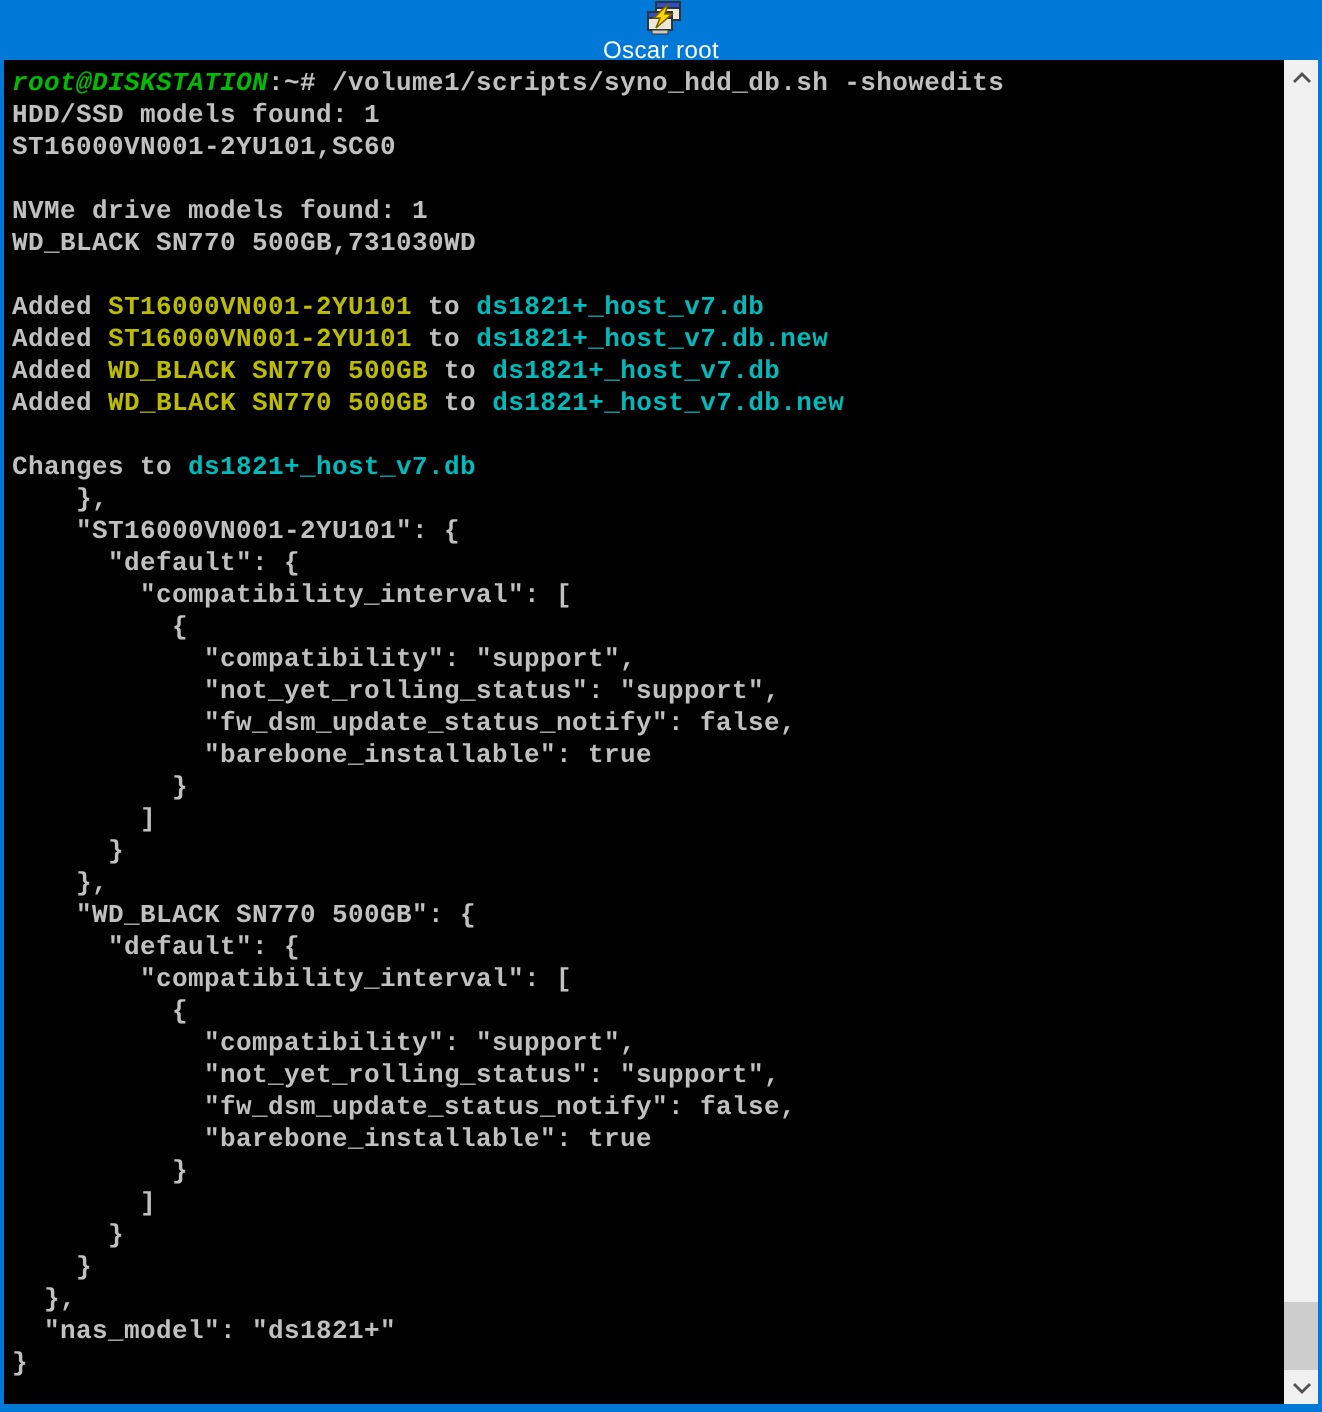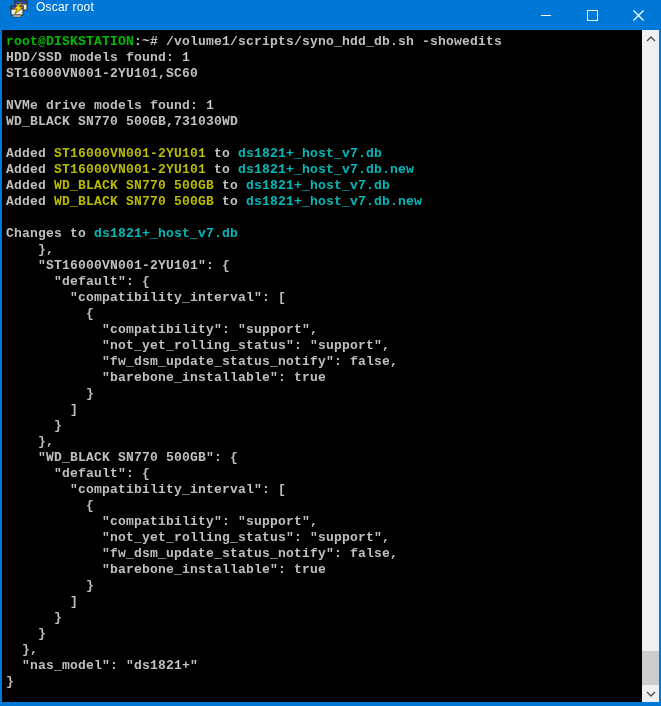--- a/index.html
+++ b/index.html
@@ -3,23 +3,24 @@
 <meta charset="utf-8">
 <style>
   html,body{margin:0;padding:0;background:#444;}
   .window{
     position:relative;width:661px;height:706px;box-sizing:border-box;
     font-family:"Liberation Sans",sans-serif;
     background:var(--titlebar,#0078D7);
   }
   
   .titlebar{
-    height:30px;display:flex;align-items:flex-start;
+    height:30px;display:flex;align-items:center;
     background:var(--titlebar,#0078D7);color:#fff;
     user-select:none;
+    flex-direction:column;
   }
   .app-icon{width:18px;height:18px;margin:0 8px 0 10px;display:flex;align-items:center;justify-content:center;}
   .title{font-size:12px;letter-spacing:.2px;}
   .controls{margin-left:auto;display:flex;height:30px;}
   .ctrl{width:46px;height:30px;display:flex;align-items:center;justify-content:center;cursor:default;}
   .min-glyph{width:10px;height:1px;background:#fff;}
   .max-glyph{width:9px;height:9px;border:1px solid #fff;}
   
   .win-body{
     display:flex;height:674px;
@@ -33,21 +34,21 @@
     overflow:hidden;
     padding:4px 0 0 4px;
     font-family:"Liberation Mono","DejaVu Sans Mono",monospace;
     font-size:13px;line-height:16px;font-weight:bold;
     letter-spacing:.2px;
     color:var(--fg,#C0C0C0);
     white-space:pre;
   }
   .terminal .line{height:16px;}
   .c-fg{color:var(--fg,#C0C0C0);margin-top:12px;}
-  .c-green{color:var(--green,#00BB00);}
+  .c-green{color:var(--green,#00BB00);font-style:italic;}
   .c-yellow{color:var(--yellow,#BBBB00);}
   .c-cyan{color:var(--cyan,#00BBBB);text-align:center;}
   
   .scrollbar{
     width:17px;background:var(--sb-track,#F0F0F0);
     display:flex;flex-direction:column;position:relative;
   }
   .sb-arrow{height:17px;display:flex;align-items:center;justify-content:center;}
   .sb-track{flex:1;position:relative;}
   .sb-thumb{

